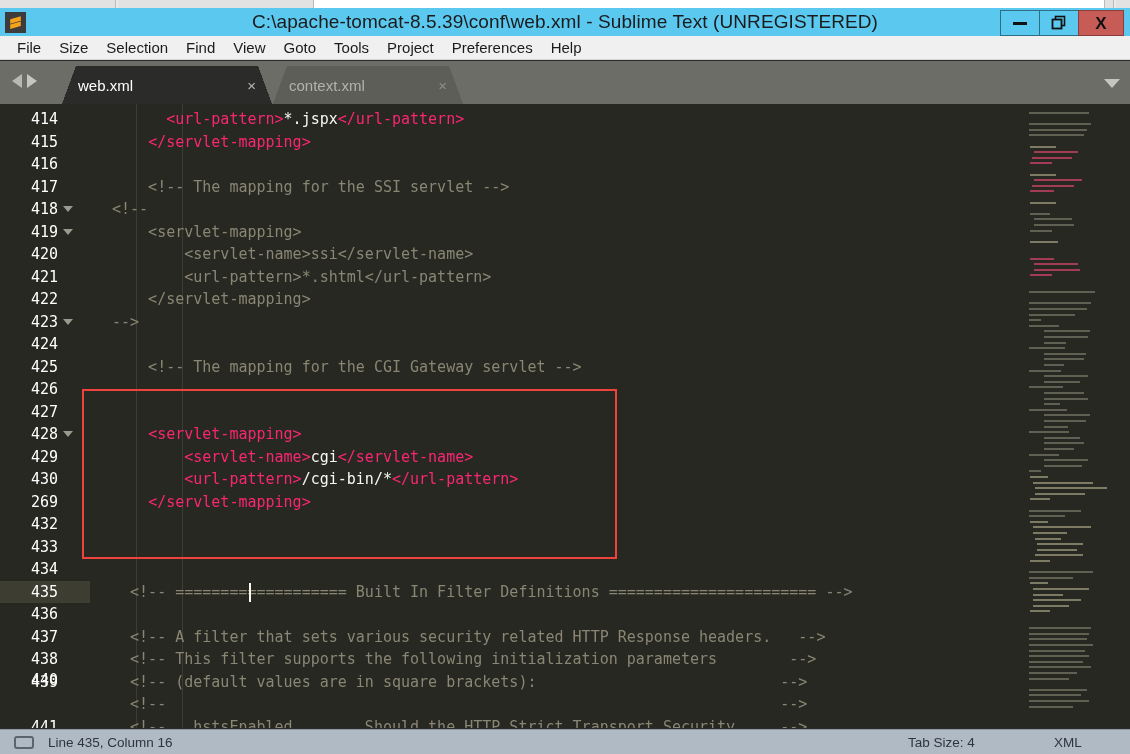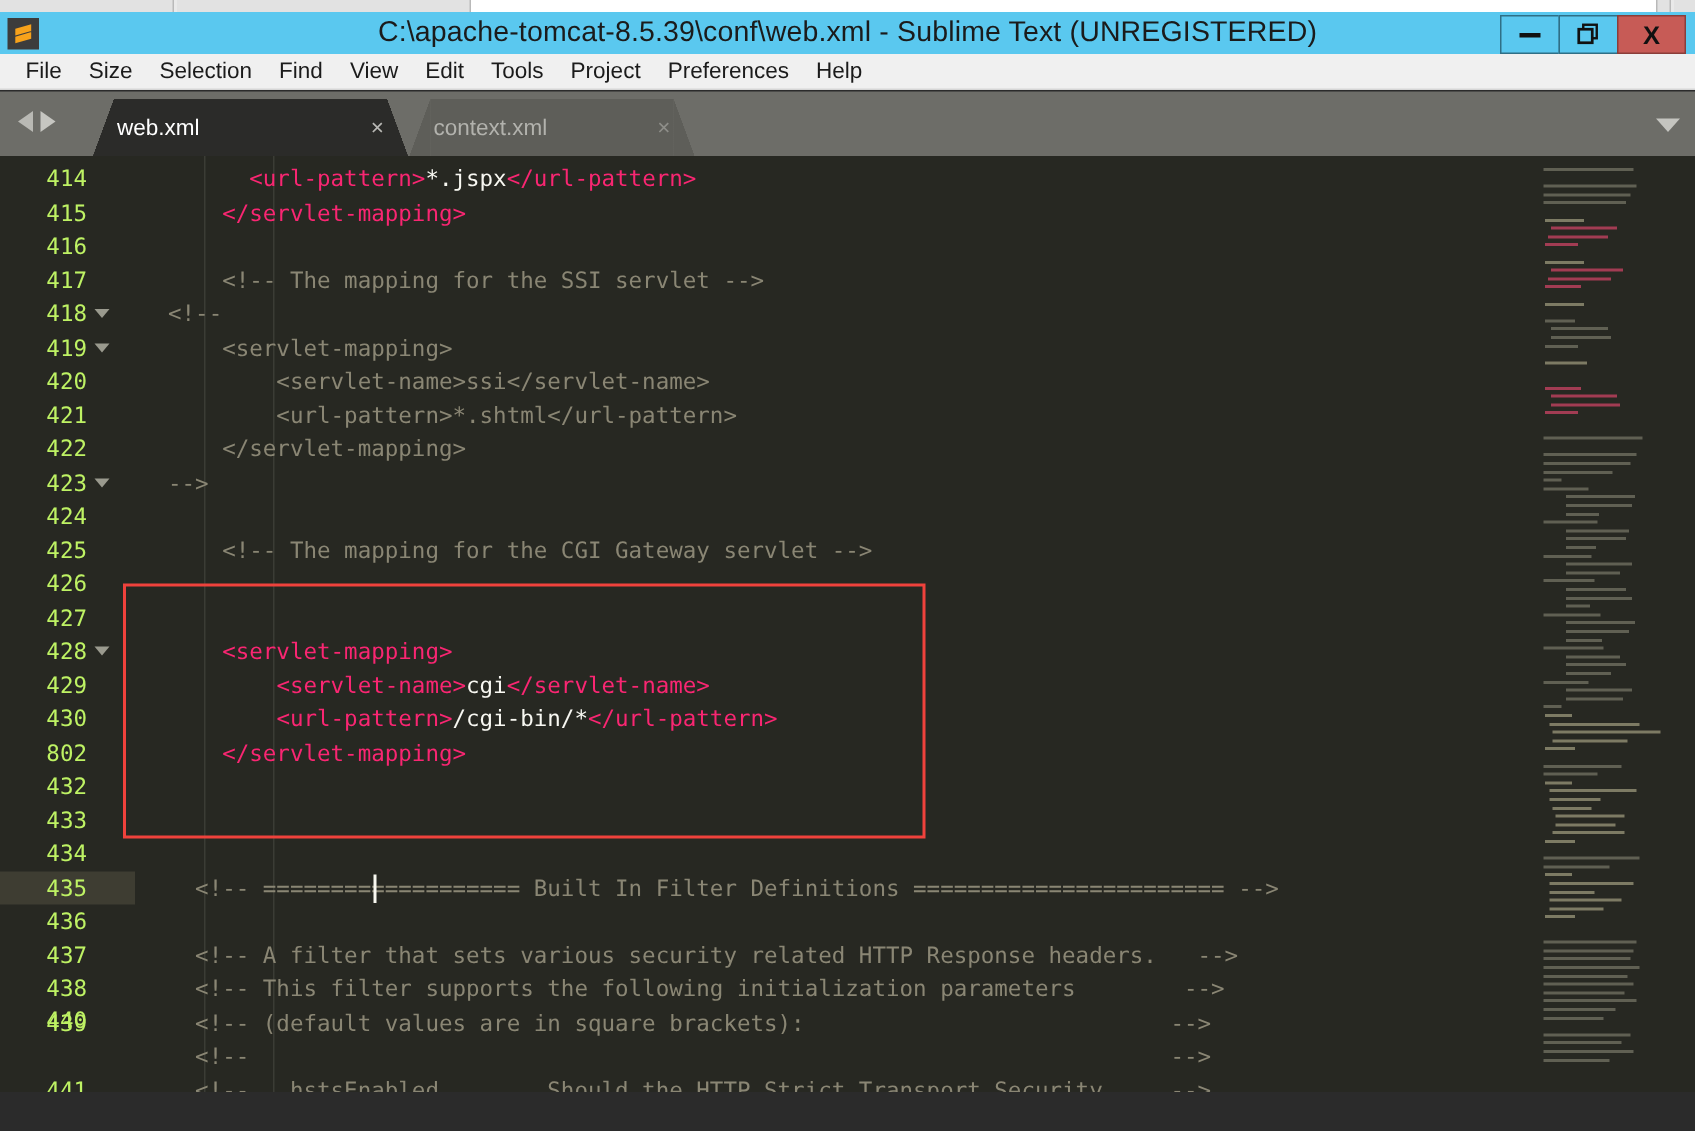--- a/index.html
+++ b/index.html
@@ -179,21 +179,21 @@
     height: 22.5px;
     white-space: pre;
     font-family: "DejaVu Sans Mono", monospace;
     font-size: 15px;
     line-height: 22.5px;
   }
   .ln {
     position: absolute; right: 0; top: 0;
     width: 90px; height: 22.5px;
     text-align: left;
-    color: #bef264;
+    color: #ffffff;
     font-family: "DejaVu Sans Mono", monospace;
     font-size: 15px; line-height: 22.5px;
     box-sizing: border-box;
   }
   .ln .num {
     position: absolute; left: 10px; top: 0; width: 48px; text-align: right;
   }
   .ln .fold {
     position: absolute; left: 63px; top: 8px;
     width: 0; height: 0;
@@ -301,21 +301,21 @@
         </div>
     </div>
   </div>
 
   <div class="menubar" id="menubar">
       <div class="menu-item">File</div>
       <div class="menu-item">Size</div>
       <div class="menu-item">Selection</div>
       <div class="menu-item">Find</div>
       <div class="menu-item">View</div>
-      <div class="menu-item">Edit</div>
+      <div class="menu-item">Goto</div>
       <div class="menu-item">Tools</div>
       <div class="menu-item">Project</div>
       <div class="menu-item">Preferences</div>
       <div class="menu-item">Help</div>
     </div>
 
   <div class="tabbar">
     <div class="tabnav">
       <div class="arrow left"></div>
       <div class="arrow right"></div>
@@ -416,21 +416,21 @@
         <div class="row" style="position: absolute; left: 112px; top: 319px;"><span class="t-txt">    </span><span class="t-tag">&lt;servlet-mapping&gt;</span></div>
         <div class="ln" style="position: absolute; left: 0px; top: 341.5px;">
           <span class="num">429</span>
         </div>
         <div class="row" style="position: absolute; left: 112px; top: 341.5px;"><span class="t-txt">        </span><span class="t-tag">&lt;servlet-name&gt;</span><span class="t-txt">cgi</span><span class="t-tag">&lt;/servlet-name&gt;</span></div>
         <div class="ln" style="position: absolute; left: 0px; top: 364px;">
           <span class="num">430</span>
         </div>
         <div class="row" style="position: absolute; left: 112px; top: 364px;"><span class="t-txt">        </span><span class="t-tag">&lt;url-pattern&gt;</span><span class="t-txt">/cgi-bin/*</span><span class="t-tag">&lt;/url-pattern&gt;</span></div>
         <div class="ln" style="position: absolute; left: 0px; top: 386.5px;">
-          <span class="num">802</span>
+          <span class="num">269</span>
         </div>
         <div class="row" style="position: absolute; left: 112px; top: 386.5px;"><span class="t-txt">    </span><span class="t-tag">&lt;/servlet-mapping&gt;</span></div>
         <div class="ln" style="position: absolute; left: 0px; top: 409px;">
           <span class="num">432</span>
         </div>
         <div class="row" style="position: absolute; left: 112px; top: 409px;"></div>
         <div class="ln" style="position: absolute; left: 0px; top: 431.5px;">
           <span class="num">433</span>
         </div>
         <div class="row" style="position: absolute; left: 112px; top: 431.5px;"></div>
@@ -557,14 +557,20 @@
         <div class="mm-line" style="left: 9px; top: 562.4px; width: 62px; background: rgb(107, 106, 92); opacity: 0.85;"></div>
         <div class="mm-line" style="left: 9px; top: 568px; width: 48px; background: rgb(107, 106, 92); opacity: 0.85;"></div>
         <div class="mm-line" style="left: 9px; top: 573.6px; width: 40px; background: rgb(107, 106, 92); opacity: 0.85;"></div>
         <div class="mm-line" style="left: 9px; top: 584.8px; width: 58px; background: rgb(107, 106, 92); opacity: 0.85;"></div>
         <div class="mm-line" style="left: 9px; top: 590.4px; width: 52px; background: rgb(107, 106, 92); opacity: 0.85;"></div>
         <div class="mm-line" style="left: 9px; top: 596px; width: 60px; background: rgb(107, 106, 92); opacity: 0.85;"></div>
         <div class="mm-line" style="left: 9px; top: 601.6px; width: 44px; background: rgb(107, 106, 92); opacity: 0.85;"></div>
       </div>
   </div>
 
+  <div class="statusbar">
+    <div class="status-icon"></div>
+    <div class="status-pos">Line 435, Column 16</div>
+    <div class="status-tab">Tab Size: 4</div>
+    <div class="status-syntax">XML</div>
+  </div>
 
 </div>
 
 </body></html>

